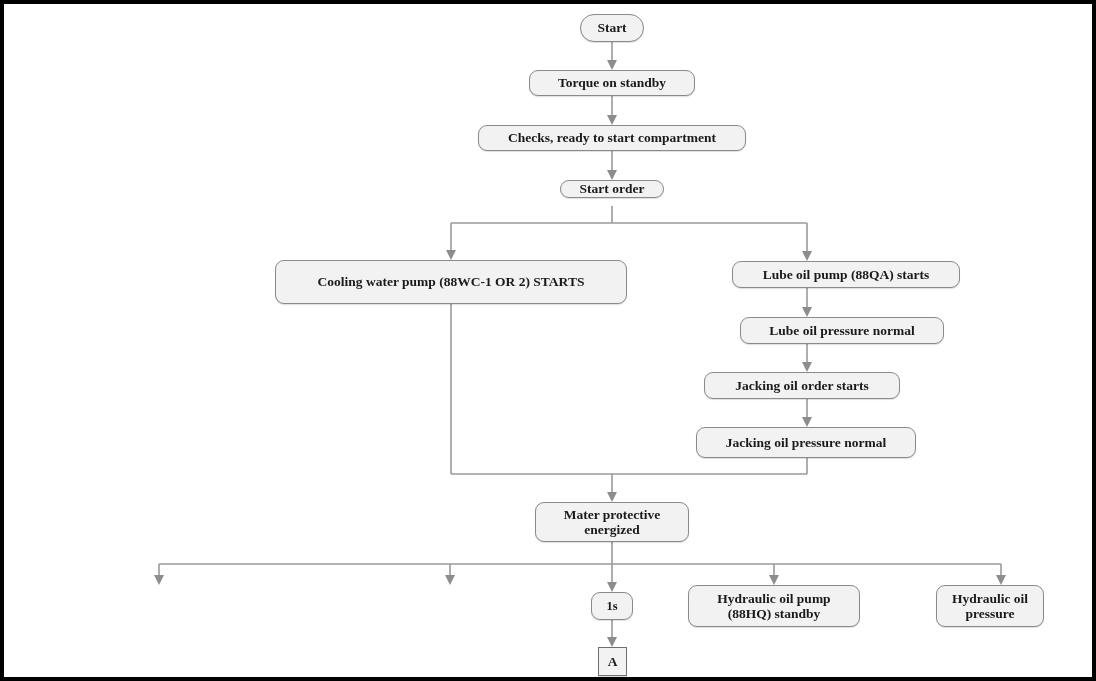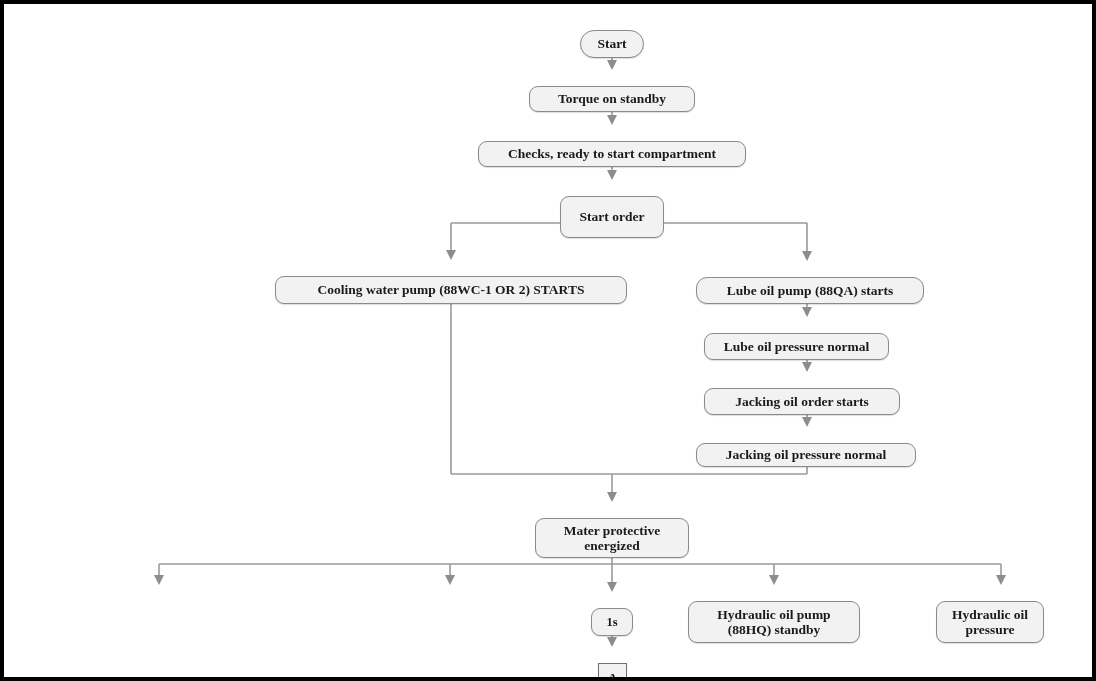--- a/index.html
+++ b/index.html
@@ -33,21 +33,20 @@
     font-family: "Liberation Serif", "DejaVu Serif", serif;
     font-weight: bold;
     font-size: 13.5px;
     line-height: 1.12;
     display: flex;
     align-items: center;
     justify-content: center;
     text-align: center;
     padding: 2px 6px;
     box-shadow: 0 1px 1px rgba(0,0,0,0.13);
-    margin-top: 16px;
   }
   .node.stadium {
     border-radius: 999px;
   }
   .node.square {
     border-radius: 0;
     border: 1px solid #6f6f6f;
   }
   .node.small {
     font-size: 12.5px;
@@ -147,41 +146,41 @@
   </div>
 
   <div class="node" style="left:525px; top:66px; width:166px; height:26px;">
     <span>Torque on standby</span>
   </div>
 
   <div class="node" style="left:474px; top:121px; width:268px; height:26px;">
     <span>Checks, ready to start compartment</span>
   </div>
 
-  <div class="node" style="left:556px; top:176px; width:104px; height:42px;">
+  <div class="node" style="left:556px; top:176px; width:104px; height:18px;">
     <span>Start order</span>
   </div>
 
-  <div class="node" style="left:271px; top:256px; width:352px; height:28px;">
+  <div class="node" style="left:271px; top:256px; width:352px; height:44px;">
     <span>Cooling water pump (88WC-1 OR 2) STARTS</span>
   </div>
 
-  <div class="node" style="left:692px; top:257px; width:228px; height:27px;border-radius:11px;">
+  <div class="node" style="left:728px; top:257px; width:228px; height:27px;">
     <span>Lube oil pump (88QA) starts</span>
   </div>
 
-  <div class="node" style="left:700px; top:313px; width:185px; height:27px;">
+  <div class="node" style="left:736px; top:313px; width:204px; height:27px;">
     <span>Lube oil pressure normal</span>
   </div>
 
   <div class="node" style="left:700px; top:368px; width:196px; height:27px;">
     <span>Jacking oil order starts</span>
   </div>
 
-  <div class="node" style="left:692px; top:423px; width:220px; height:24px;">
+  <div class="node" style="left:692px; top:423px; width:220px; height:31px;">
     <span>Jacking oil pressure normal</span>
   </div>
 
   <div class="node" style="left:531px; top:498px; width:154px; height:40px;">
     <span>Mater protective energized</span>
   </div>
 
 
 
   <div class="node small" style="left:587px; top:588px; width:42px; height:28px;">

